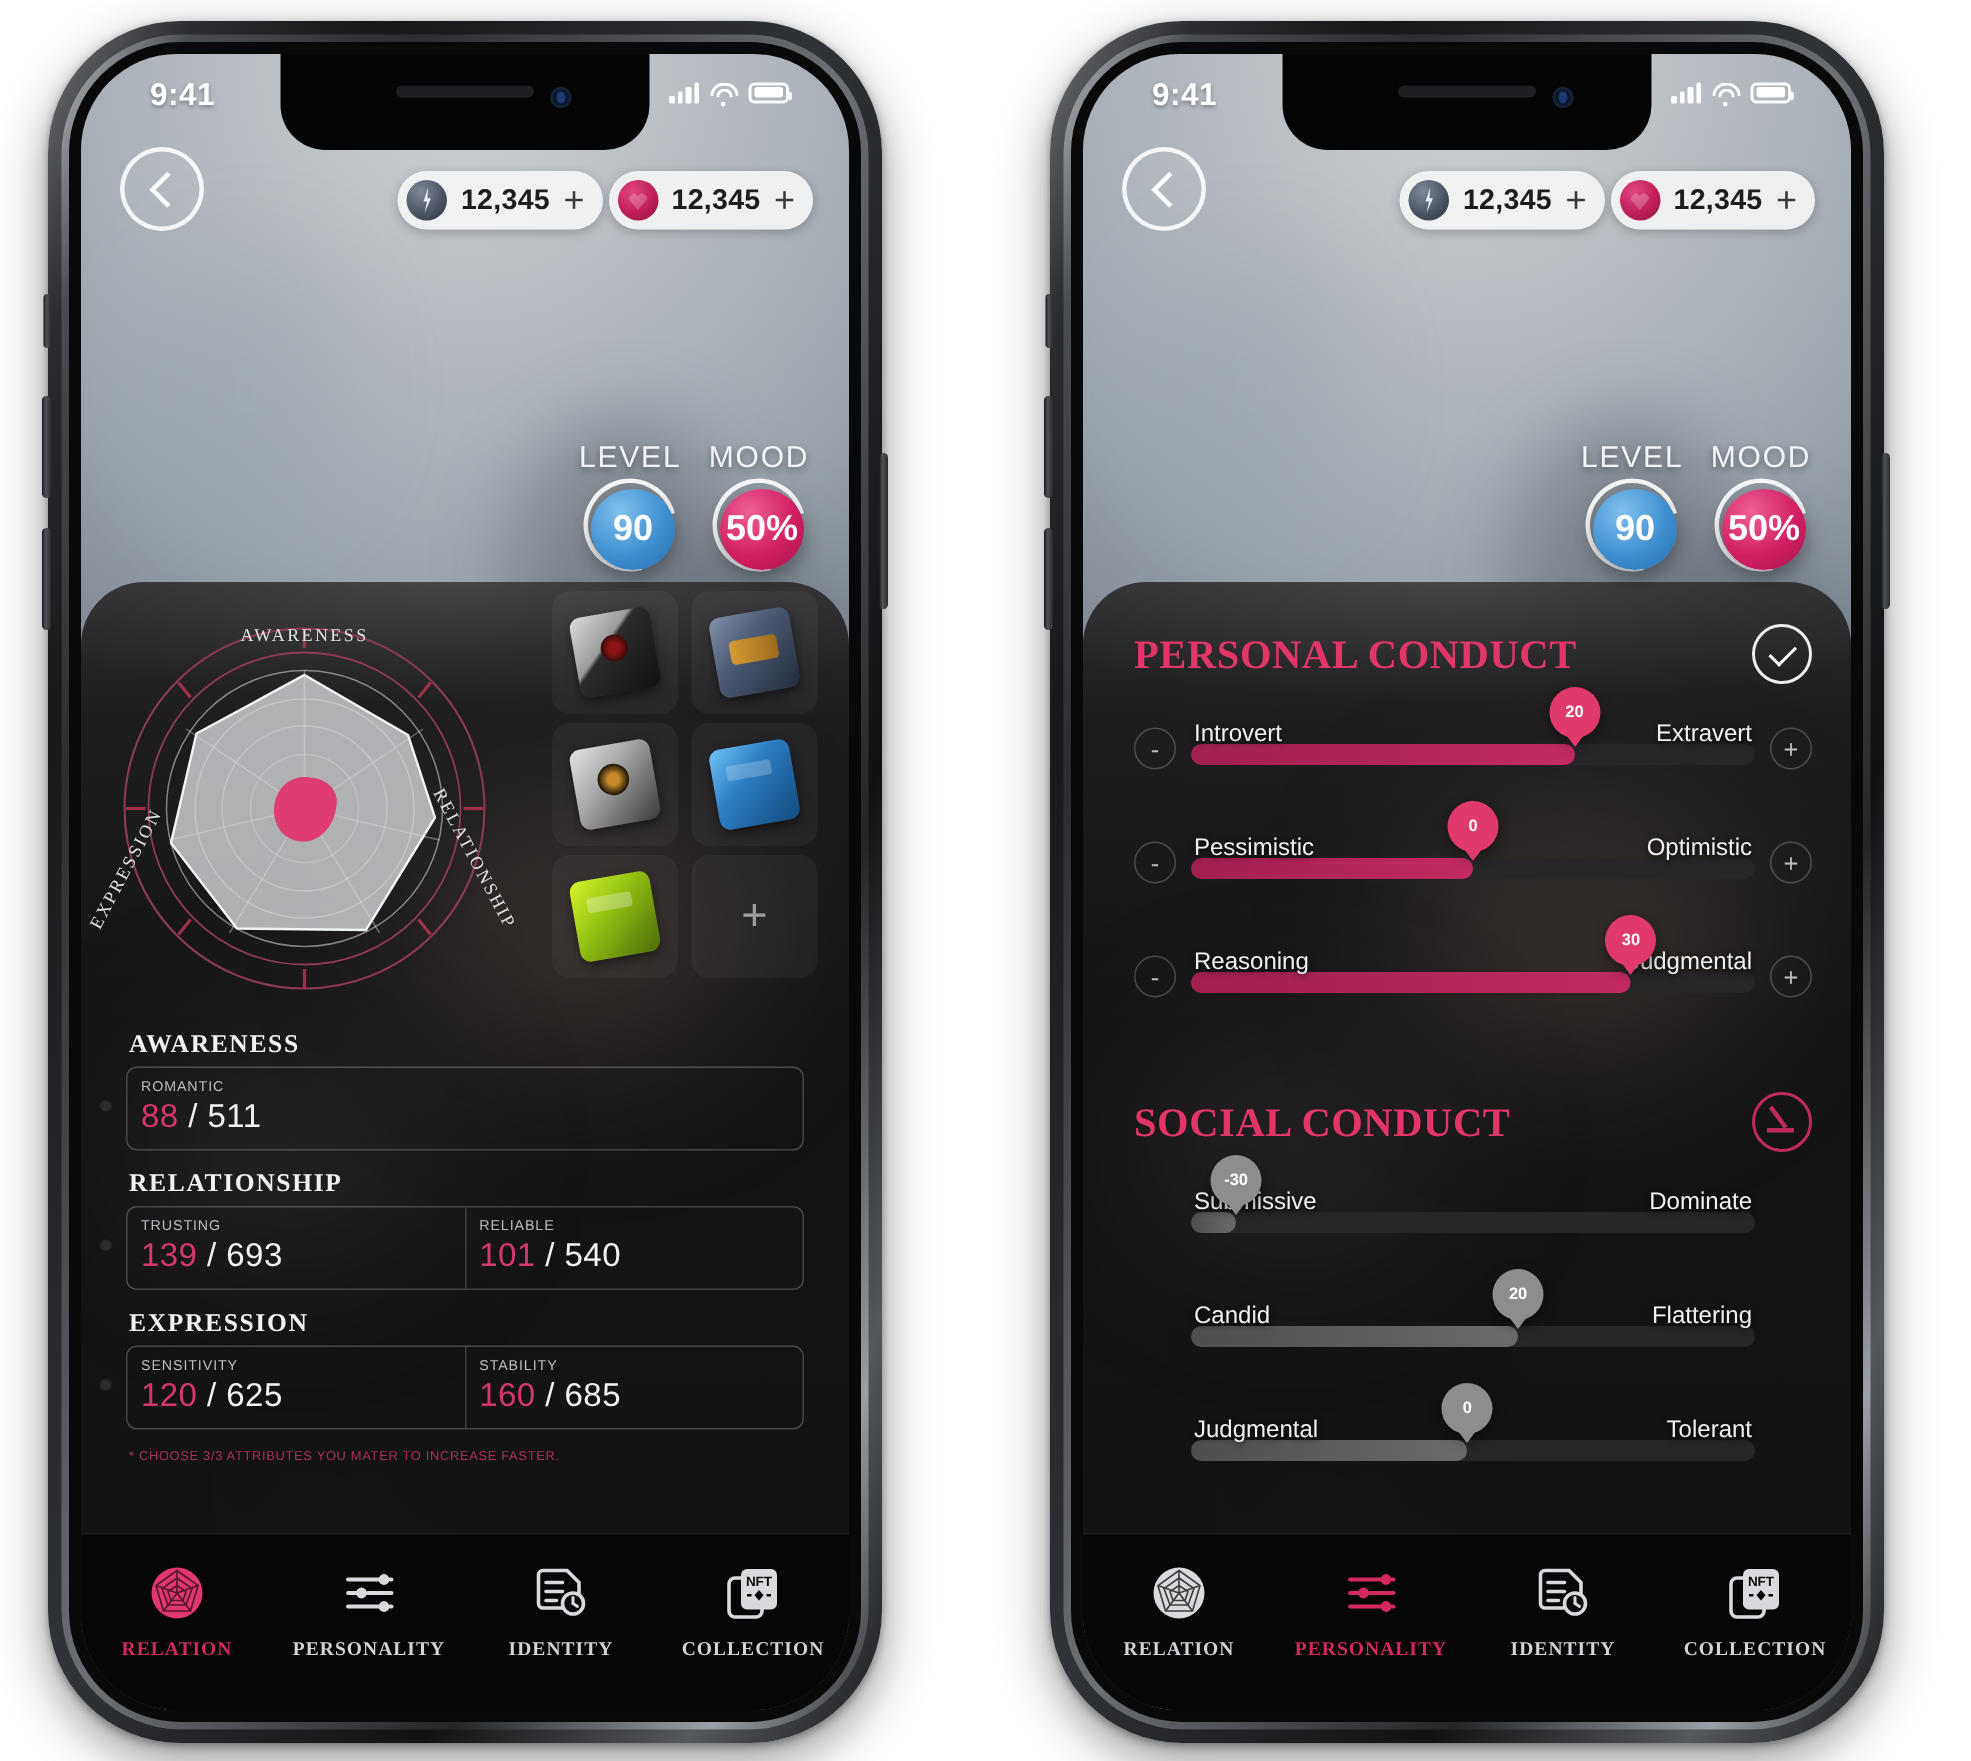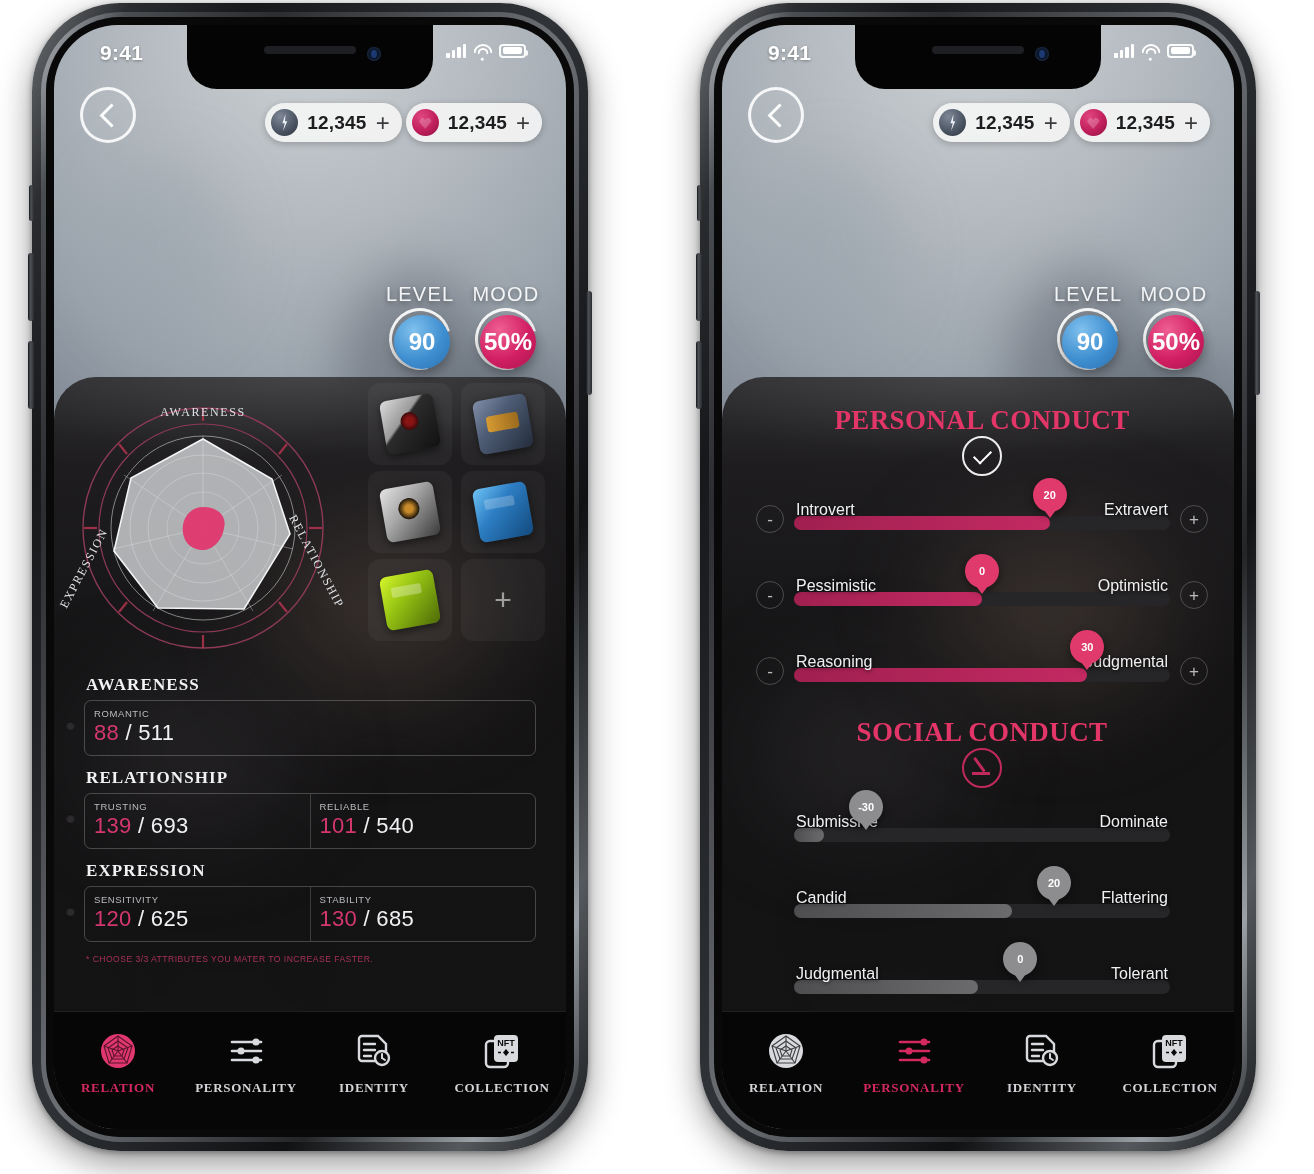--- a/index.html
+++ b/index.html
@@ -5,21 +5,21 @@
   * { box-sizing: border-box; margin: 0; padding: 0; }
   html, body {
     width: 1314px; height: 1174px;
     background: #ffffff;
     font-family: "Liberation Sans", sans-serif;
     overflow: hidden;
   }
   .stage { position: relative; width: 1314px; height: 1174px; background:#fff; }
 
   
-  .phone { position: absolute; top: 3px; width: 556px; height: 1148px; }
+  .phone { position: absolute; top: 14px; width: 556px; height: 1148px; }
   .phone.left  { left: 32px; }
   .phone.right { left: 700px; }
 
   .frame-outer{
     position:absolute; inset:0;
     border-radius: 88px;
     background: linear-gradient(115deg,#6f7276 0%,#2a2c2f 9%,#17181a 20%,#303337 48%,#101113 72%,#55585c 88%,#1b1d1f 100%);
     box-shadow: 0 12px 34px rgba(0,0,0,.42), 0 2px 6px rgba(0,0,0,.35);
   }
   .frame-inner{
@@ -203,21 +203,21 @@
   .stat-row{ display:flex; border:1px solid rgba(255,255,255,.22); border-radius:7px; overflow:hidden; }
   .cell{ flex:1; padding:7px 9px 9px; border-right:1px solid rgba(255,255,255,.18); }
   .cell:last-child{ border-right:none; }
   .cell .k{ font-size:9.5px; color:#b9bcc0; letter-spacing:.6px; margin-bottom:1px; }
   .cell .v{ font-size:22px; color:#f0f1f3; letter-spacing:.3px; white-space:nowrap; }
   .cell .v b{ color:#d4376f; font-weight:normal; }
   .note{ font-size:8.6px; color:#a83157; letter-spacing:.45px; margin-top:6px; margin-left:2px; }
 
   
   .sec{ position:absolute; left:34px; right:26px; }
-  .sec-hd{ display:flex; align-items:center; justify-content:space-between; margin-bottom:26px;flex-direction:column; }
+  .sec-hd{ display:flex; align-items:center; justify-content:space-between; margin-bottom:26px; }
   .sec-title{ font-family:"Liberation Serif", serif; font-weight:bold; font-size:27px; color:#e23568; letter-spacing:.4px; }
   .sec-icon{ width:40px; height:40px; border-radius:50%; position:relative; }
   .sec-icon.check{ border:2.6px solid rgba(255,255,255,.92); }
   .sec-icon.check::after{ content:""; position:absolute; left:10px; top:12px; width:15px; height:8px; border-left:2.6px solid #fff; border-bottom:2.6px solid #fff; transform:rotate(-45deg); }
   .sec-icon.locked{ border:2.6px solid #c0295c; }
   .sec-icon.locked::before{ content:""; position:absolute; left:8px; top:22px; width:18px; height:2.6px; background:#c0295c; }
   .sec-icon.locked::after{ content:""; position:absolute; left:9px; top:8px; width:2.6px; height:17px; background:#c0295c; transform:rotate(-36deg); transform-origin:top; }
 
   .slider-row{ display:flex; align-items:center; gap:10px; margin-bottom:42px; position:relative; }
   .adj{ width:28px; height:28px; border-radius:50%; border:1.4px solid rgba(255,255,255,.22); color:rgba(255,255,255,.7); font-size:17px; display:flex; align-items:center; justify-content:center; flex:none; line-height:1; }
@@ -228,21 +228,21 @@
   .fill.off{ background:linear-gradient(90deg,#4e4d4f 0%,#6b6a6c 100%); }
   .lbl-l{ position:absolute; left:2px; top:-1px; font-size:16px; color:#eef0f2; z-index:3; text-shadow:0 1px 4px rgba(0,0,0,.8); }
   .lbl-r{ position:absolute; right:2px; top:-1px; font-size:16px; color:#eef0f2; z-index:3; text-shadow:0 1px 4px rgba(0,0,0,.8); }
   .bubble{
     position:absolute; top:-24px; transform:translateX(-50%);
     min-width:34px; height:34px; padding:0 6px; border-radius:18px;
     display:flex; align-items:center; justify-content:center;
     font-size:11px; font-weight:bold; color:#fff; z-index:6;
   }
   .bubble.on{ background:#e03a6c; box-shadow:0 3px 9px rgba(0,0,0,.45); }
-  .bubble.off{ background:#8d8c8e; box-shadow:0 3px 9px rgba(0,0,0,.45);margin-left:42px; }
+  .bubble.off{ background:#8d8c8e; box-shadow:0 3px 9px rgba(0,0,0,.45); }
   .bubble::after{ content:""; position:absolute; bottom:-6px; left:50%; transform:translateX(-50%); width:0; height:0; border-left:6px solid transparent; border-right:6px solid transparent; }
   .bubble.on::after{ border-top:8px solid #e03a6c; }
   .bubble.off::after{ border-top:8px solid #8d8c8e; }
 
   
   .tabbar{ position:absolute; left:0; right:0; bottom:0; height:118px; background:#060607; border-top:1px solid rgba(255,255,255,.10); display:flex; align-items:flex-start; padding-top:16px; z-index:45; }
   .tab{ flex:1; text-align:center; }
   .tab .ic{ height:46px; display:flex; align-items:center; justify-content:center; margin-bottom:6px; }
   .tab .tl{ font-family:"Liberation Serif", serif; font-weight:bold; font-size:13px; letter-spacing:.7px; color:#d2d4d7; }
   .tab.active .tl{ color:#d4295e; }
@@ -449,21 +449,21 @@
           <div class="stat-group">
             <div class="dot"></div>
             <div class="grp-title">EXPRESSION</div>
             <div class="stat-row">
               <div class="cell">
                 <div class="k">SENSITIVITY</div>
                 <div class="v"><b>120</b><span> / </span><span>625</span></div>
               </div>
               <div class="cell">
                 <div class="k">STABILITY</div>
-                <div class="v"><b>130</b><span> / </span><span>685</span></div>
+                <div class="v"><b>160</b><span> / </span><span>685</span></div>
               </div>
             </div>
           </div>
 
           <div class="note">* CHOOSE 3/3 ATTRIBUTES YOU MATER TO INCREASE FASTER.</div>
         </div>
       </div>
 
       <div class="tabbar">
         <div class="tab active">

